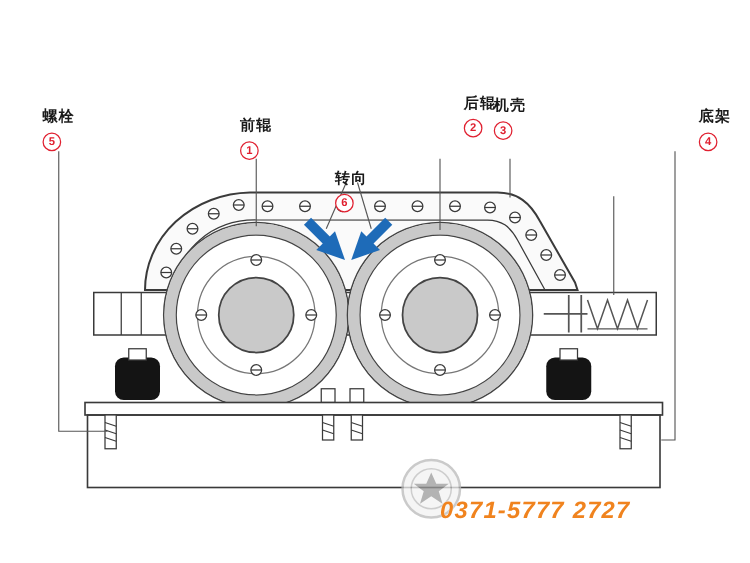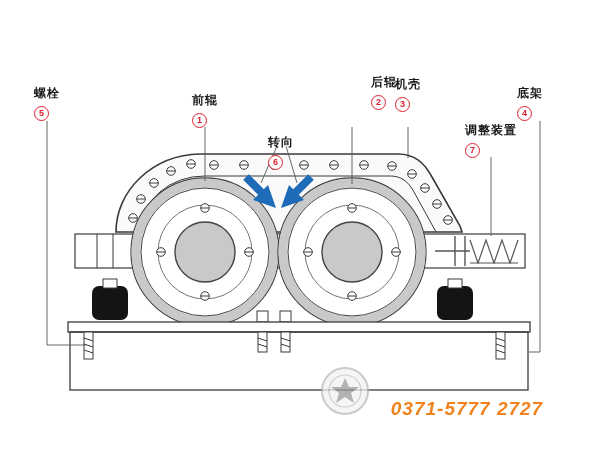--- a/index.html
+++ b/index.html
@@ -18,21 +18,20 @@
   .num-circle{
     width:13px;height:13px;border:1.4px solid #e02030;border-radius:50%;
     color:#e02030;font-size:9px;font-weight:bold;line-height:13px;text-align:center;
     background:#fff;
   }
   .phone{
     position:absolute;left:352px;top:398px;width:230px;
     font-size:19px;font-weight:bold;font-style:italic;color:#f0831e;
     letter-spacing:1px;white-space:nowrap;
     text-shadow:0 0 1px #fff;
-    text-align:center;
   }
 </style>
 </head>
 <body>
 
 <div class="stage">
 
   <svg width="600" height="450" viewBox="0 0 600 450">
     <defs>
       <g id="boltSym">
@@ -187,25 +186,21 @@
   <div class="label" style="left:352px;top:74px;margin-left:32px;">
     <span class="label-text">后辊</span>
     <span class="num-circle">2</span>
   </div>
 
   <div class="label" style="left:408px;top:76px;">
     <span class="label-text">机壳</span>
     <span class="num-circle">3</span>
   </div>
 
-  <div class="label" style="left:491px;top:122px;">
-    <span class="label-text">调整装置</span>
-    <span class="num-circle">7</span>
-  </div>
-
-  <div class="label" style="left:530px;top:85px;">
+
+  <div class="label" style="left:572px;top:85px;">
     <span class="label-text">底架</span>
     <span class="num-circle">4</span>
   </div>
 
   <div class="phone">0371-5777 2727</div>
 
 </div>
 
 </body></html>

